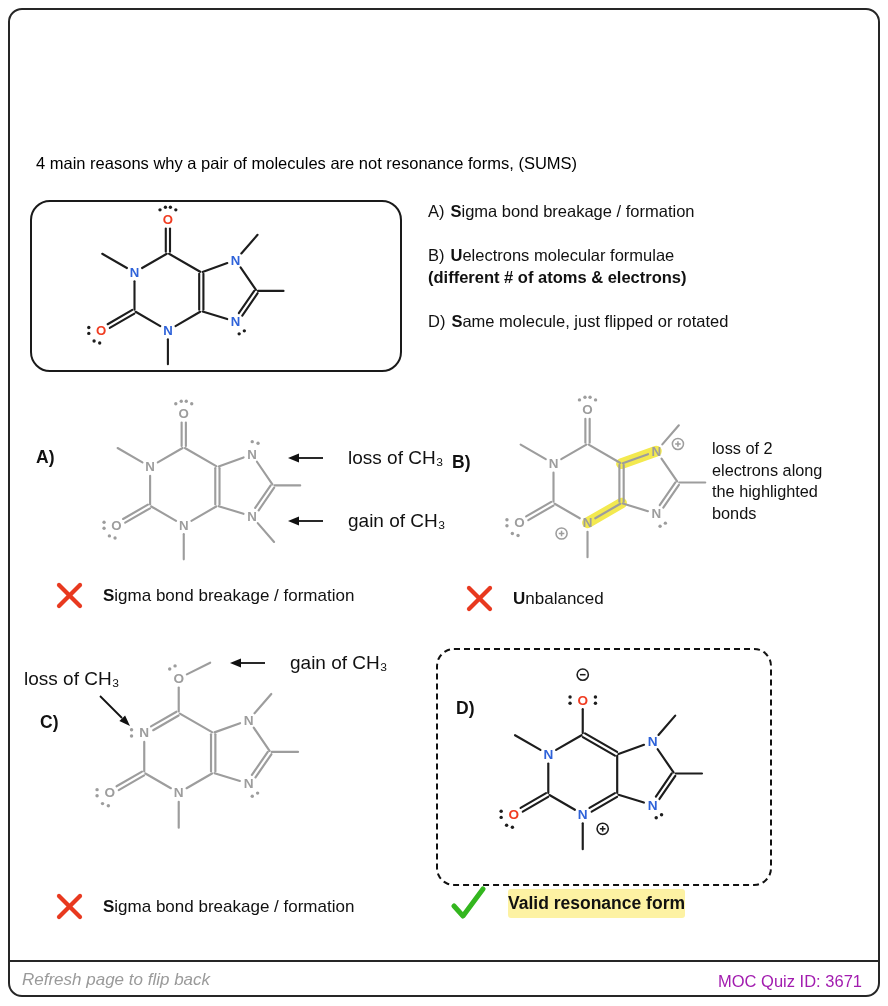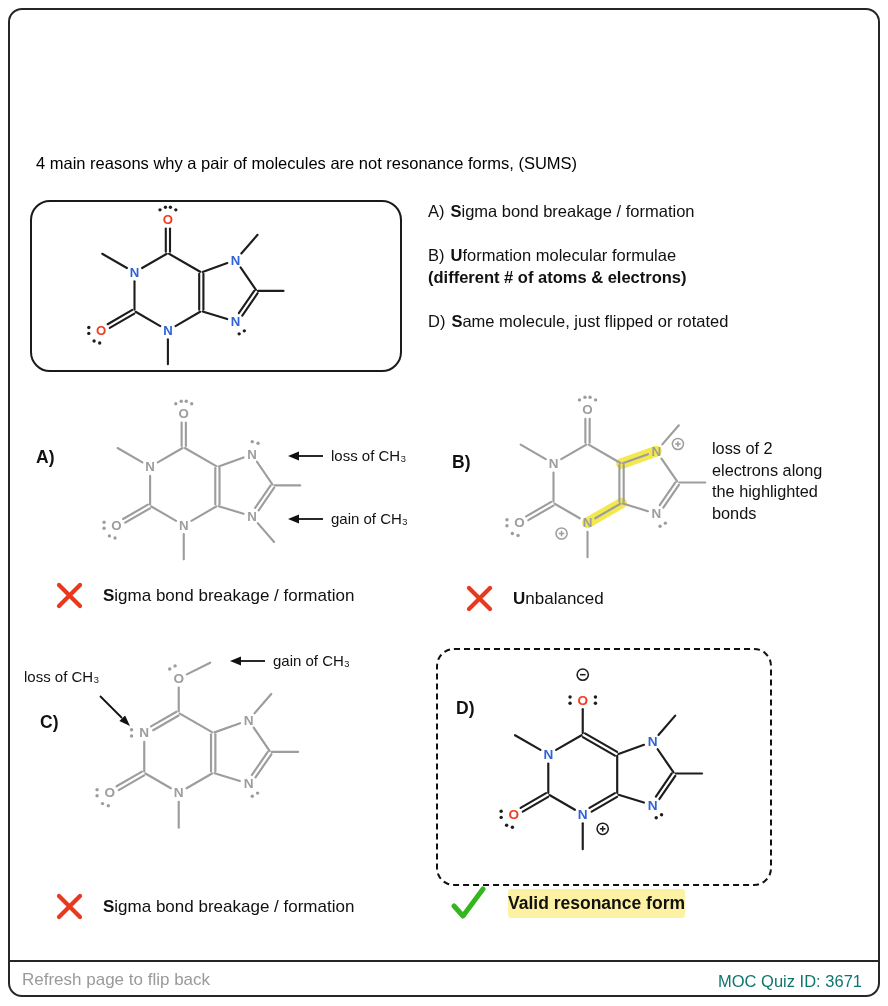--- a/index.html
+++ b/index.html
@@ -14,36 +14,36 @@
   #mol-b{left:498px;top:392px;width:222px;height:172px;}
   #mol-c{left:88px;top:660px;width:225px;height:182px;}
   #mol-d{left:492px;top:662px;width:225px;height:194px;}
   .reasons{position:absolute;left:428px;top:202px;width:448px;display:flex;flex-direction:column;gap:25px;font-size:16.5px;}
   .reason .note{margin-top:3px;font-weight:bold;}
   .rb{font-weight:bold;}
   .rp{margin-right:6px;}
   .plabel{position:absolute;font-weight:bold;font-size:17.5px;}
   #lab-a{left:36px;top:447px;} #lab-b{left:452px;top:452px;}
   #lab-c{left:40px;top:712px;} #lab-d{left:456px;top:698px;}
-  .annot{position:absolute;display:flex;align-items:center;gap:7px;font-size:15px;white-space:nowrap;justify-content:flex-end;}
+  .annot{position:absolute;display:flex;align-items:center;gap:24px;font-size:19px;white-space:nowrap;justify-content:flex-end;}
   #an-a-loss{left:288px;top:447px;} #an-a-gain{left:288px;top:510px;}
   #an-c-loss{left:24px;top:668px;}  #an-c-gain{left:230px;top:652px;}
   #arrow-c-diag{position:absolute;left:96px;top:694px;}
   .harrow line{stroke:#111;stroke-width:1.8;} .harrow polygon{fill:#111;}
   #arrow-c-diag line{stroke:#111;stroke-width:1.8;} #arrow-c-diag polygon{fill:#111;}
   .bnote{position:absolute;left:712px;top:438px;width:128px;font-size:16.3px;line-height:1.32;}
   .result{position:absolute;display:flex;align-items:center;gap:20px;font-size:17px;}
   #res-a{left:56px;top:582px;} #res-b{left:466px;top:585px;} #res-c{left:56px;top:893px;} #res-d{left:450px;top:886px;}
   .xmark line{stroke-width:4.2;stroke-linecap:round;}
   .check polyline{stroke-width:5;stroke-linecap:round;stroke-linejoin:round;}
   .hl{font-weight:bold;font-size:17.5px;padding:4px 0;border-radius:3px;}
   .dbox{position:absolute;left:436px;top:648px;width:336px;height:238px;border:2.5px dashed #111;border-radius:18px;box-sizing:border-box;}
   .fdiv{position:absolute;left:9px;right:9px;top:960px;border-top:2.3px solid #262626;}
-  .fleft{position:absolute;left:22px;top:970px;color:#9a9a9a;font-size:17px;}
-  .fright{position:absolute;right:26px;top:972px;color:#0f766e;font-size:16.5px;}
+  .fleft{position:absolute;left:22px;top:970px;font-style:italic;color:#9a9a9a;font-size:17px;}
+  .fright{position:absolute;right:26px;top:972px;color:#a21caf;font-size:16.5px;}
 </style>
 </head>
 <body>
 
 <div class="page">
   <div class="frame"></div>
 
   <div class="title">4 main reasons why a pair of molecules are not resonance forms, (SUMS)</div>
 
   <div class="molbox"></div>
@@ -81,21 +81,21 @@
       <circle cx="10" cy="142.6" r="1.9" fill="#1d1d1d"></circle>
       <circle cx="10" cy="149.4" r="1.9" fill="#1d1d1d"></circle>
       <circle cx="16.01676308276854" cy="157.99282820369544" r="1.9" fill="#1d1d1d"></circle>
       <circle cx="22.406672904112718" cy="160.31856517830997" r="1.9" fill="#1d1d1d"></circle>
       <circle cx="181.0555136271329" cy="149.82435565298212" r="1.9" fill="#1d1d1d"></circle>
       <circle cx="186.9444863728671" cy="146.42435565298214" r="1.9" fill="#1d1d1d"></circle>
     </svg>
 
   <div class="reasons">
     <div class="reason"><span class="rp">A)</span><span class="rb">S</span><span>igma bond breakage / formation</span></div>
-    <div class="reason"><span class="rp">B)</span><span class="rb">U</span><span>formation molecular formulae</span>
+    <div class="reason"><span class="rp">B)</span><span class="rb">U</span><span>electrons molecular formulae</span>
       <div class="note">(different  # of atoms &amp; electrons)</div>
     </div>
     <div class="reason"><span class="rp">D)</span><span class="rb">S</span><span>ame molecule, just flipped or rotated</span></div>
   </div>
 
   <div class="plabel" id="lab-a">A)</div>
   <svg id="mol-a" class="molsvg" viewBox="0 0 248 192">
       <line x1="70.65426285481126" y1="74.98963729458295" x2="98.70186057177831" y2="58.751554405812556" stroke="#9d9d9d" stroke-width="2.4" stroke-linecap="round"></line>
       <line x1="62" y1="90" x2="62" y2="122.5" stroke="#9d9d9d" stroke-width="2.4" stroke-linecap="round"></line>
       <line x1="63.29813942822169" y1="124.75155440581256" x2="91.34573714518874" y2="140.98963729458296" stroke="#9d9d9d" stroke-width="2.4" stroke-linecap="round"></line>

